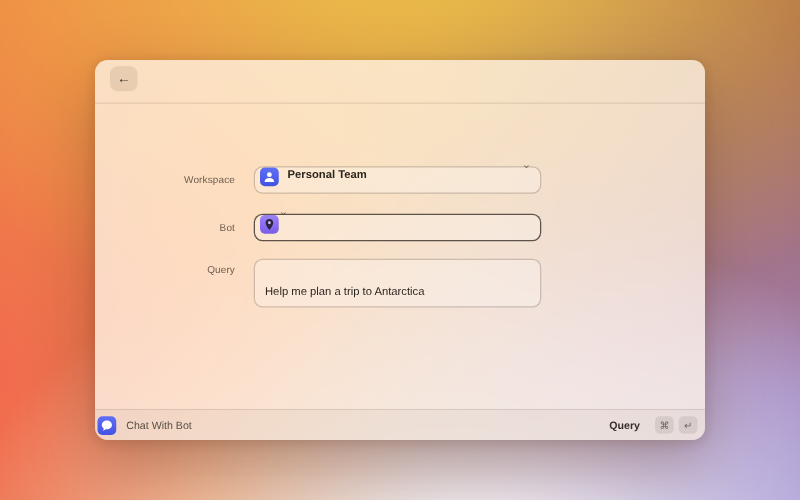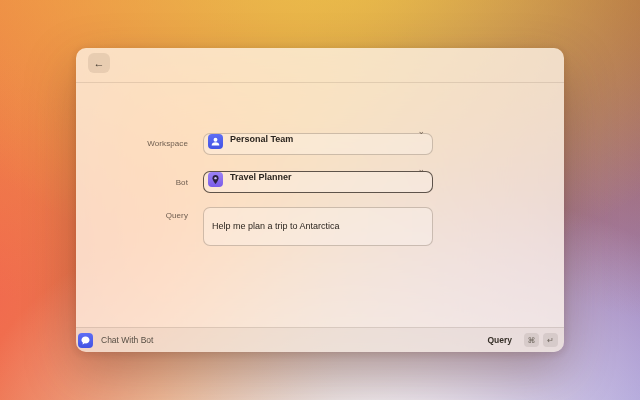--- a/index.html
+++ b/index.html
@@ -58,21 +58,21 @@
   .dd-bot { top: 88px; border: 1.5px solid rgba(55,45,38,0.8); }
 
   .dd-icon { width: 15px; height: 15px; border-radius: 4px; flex: 0 0 auto;
     display: flex; align-items: center; justify-content: center; }
   .icon-blue   { background: linear-gradient(180deg, var(--accent-blue-light), var(--accent-blue)); }
   .icon-purple { background: linear-gradient(180deg, var(--accent-purple-light), var(--accent-purple)); }
   .dd-value { font-size: 9px; font-weight: 700; color: #2b251f; margin-left: 7px; flex: 1 1 auto; white-space: nowrap; }
   .dd-chevron { font-size: 9px; color: rgba(90,75,62,0.8); flex: 0 0 auto; line-height: 0; margin-top: -3px; }
 
   .textarea {
-    top: 124px; height: 39px; align-items: center;
+    top: 124px; height: 39px; align-items: flex-end;
     padding: 5px 8px; cursor: text;
   }
   .textarea .query-text { font-size: 9px; font-weight: 500; color: #2b251f; line-height: 1.3; }
 
   .win-footer {
     flex: 0 0 auto; height: 25px;
     border-top: 1px solid rgba(95,70,55,0.14);
     background: rgba(130,110,95,0.07);
     border-radius: 0 0 10px 10px;
     display: flex; align-items: center;
@@ -114,21 +114,20 @@
     </div>
 
     <span class="form-label lbl-bot">Bot</span>
     <div class="control dropdown dd-bot">
       <span class="dd-icon icon-purple">
         <svg width="11" height="11" viewBox="0 0 12 12">
             <path d="M6 1.2 C4.1 1.2 2.7 2.6 2.7 4.5 C2.7 6.9 6 10.8 6 10.8 C6 10.8 9.3 6.9 9.3 4.5 C9.3 2.6 7.9 1.2 6 1.2 Z" fill="#2b2140"></path>
             <circle cx="6" cy="4.5" r="1.3" fill="#c9bdf5"></circle>
           </svg>
       </span>
-      <span class="dd-value">Travel Planner</span>
       <span class="dd-chevron">⌄</span>
     </div>
 
     <span class="form-label lbl-query">Query</span>
     <div class="control textarea">
       <span class="query-text">Help me plan a trip to Antarctica</span>
     </div>
 
   </div>
 

